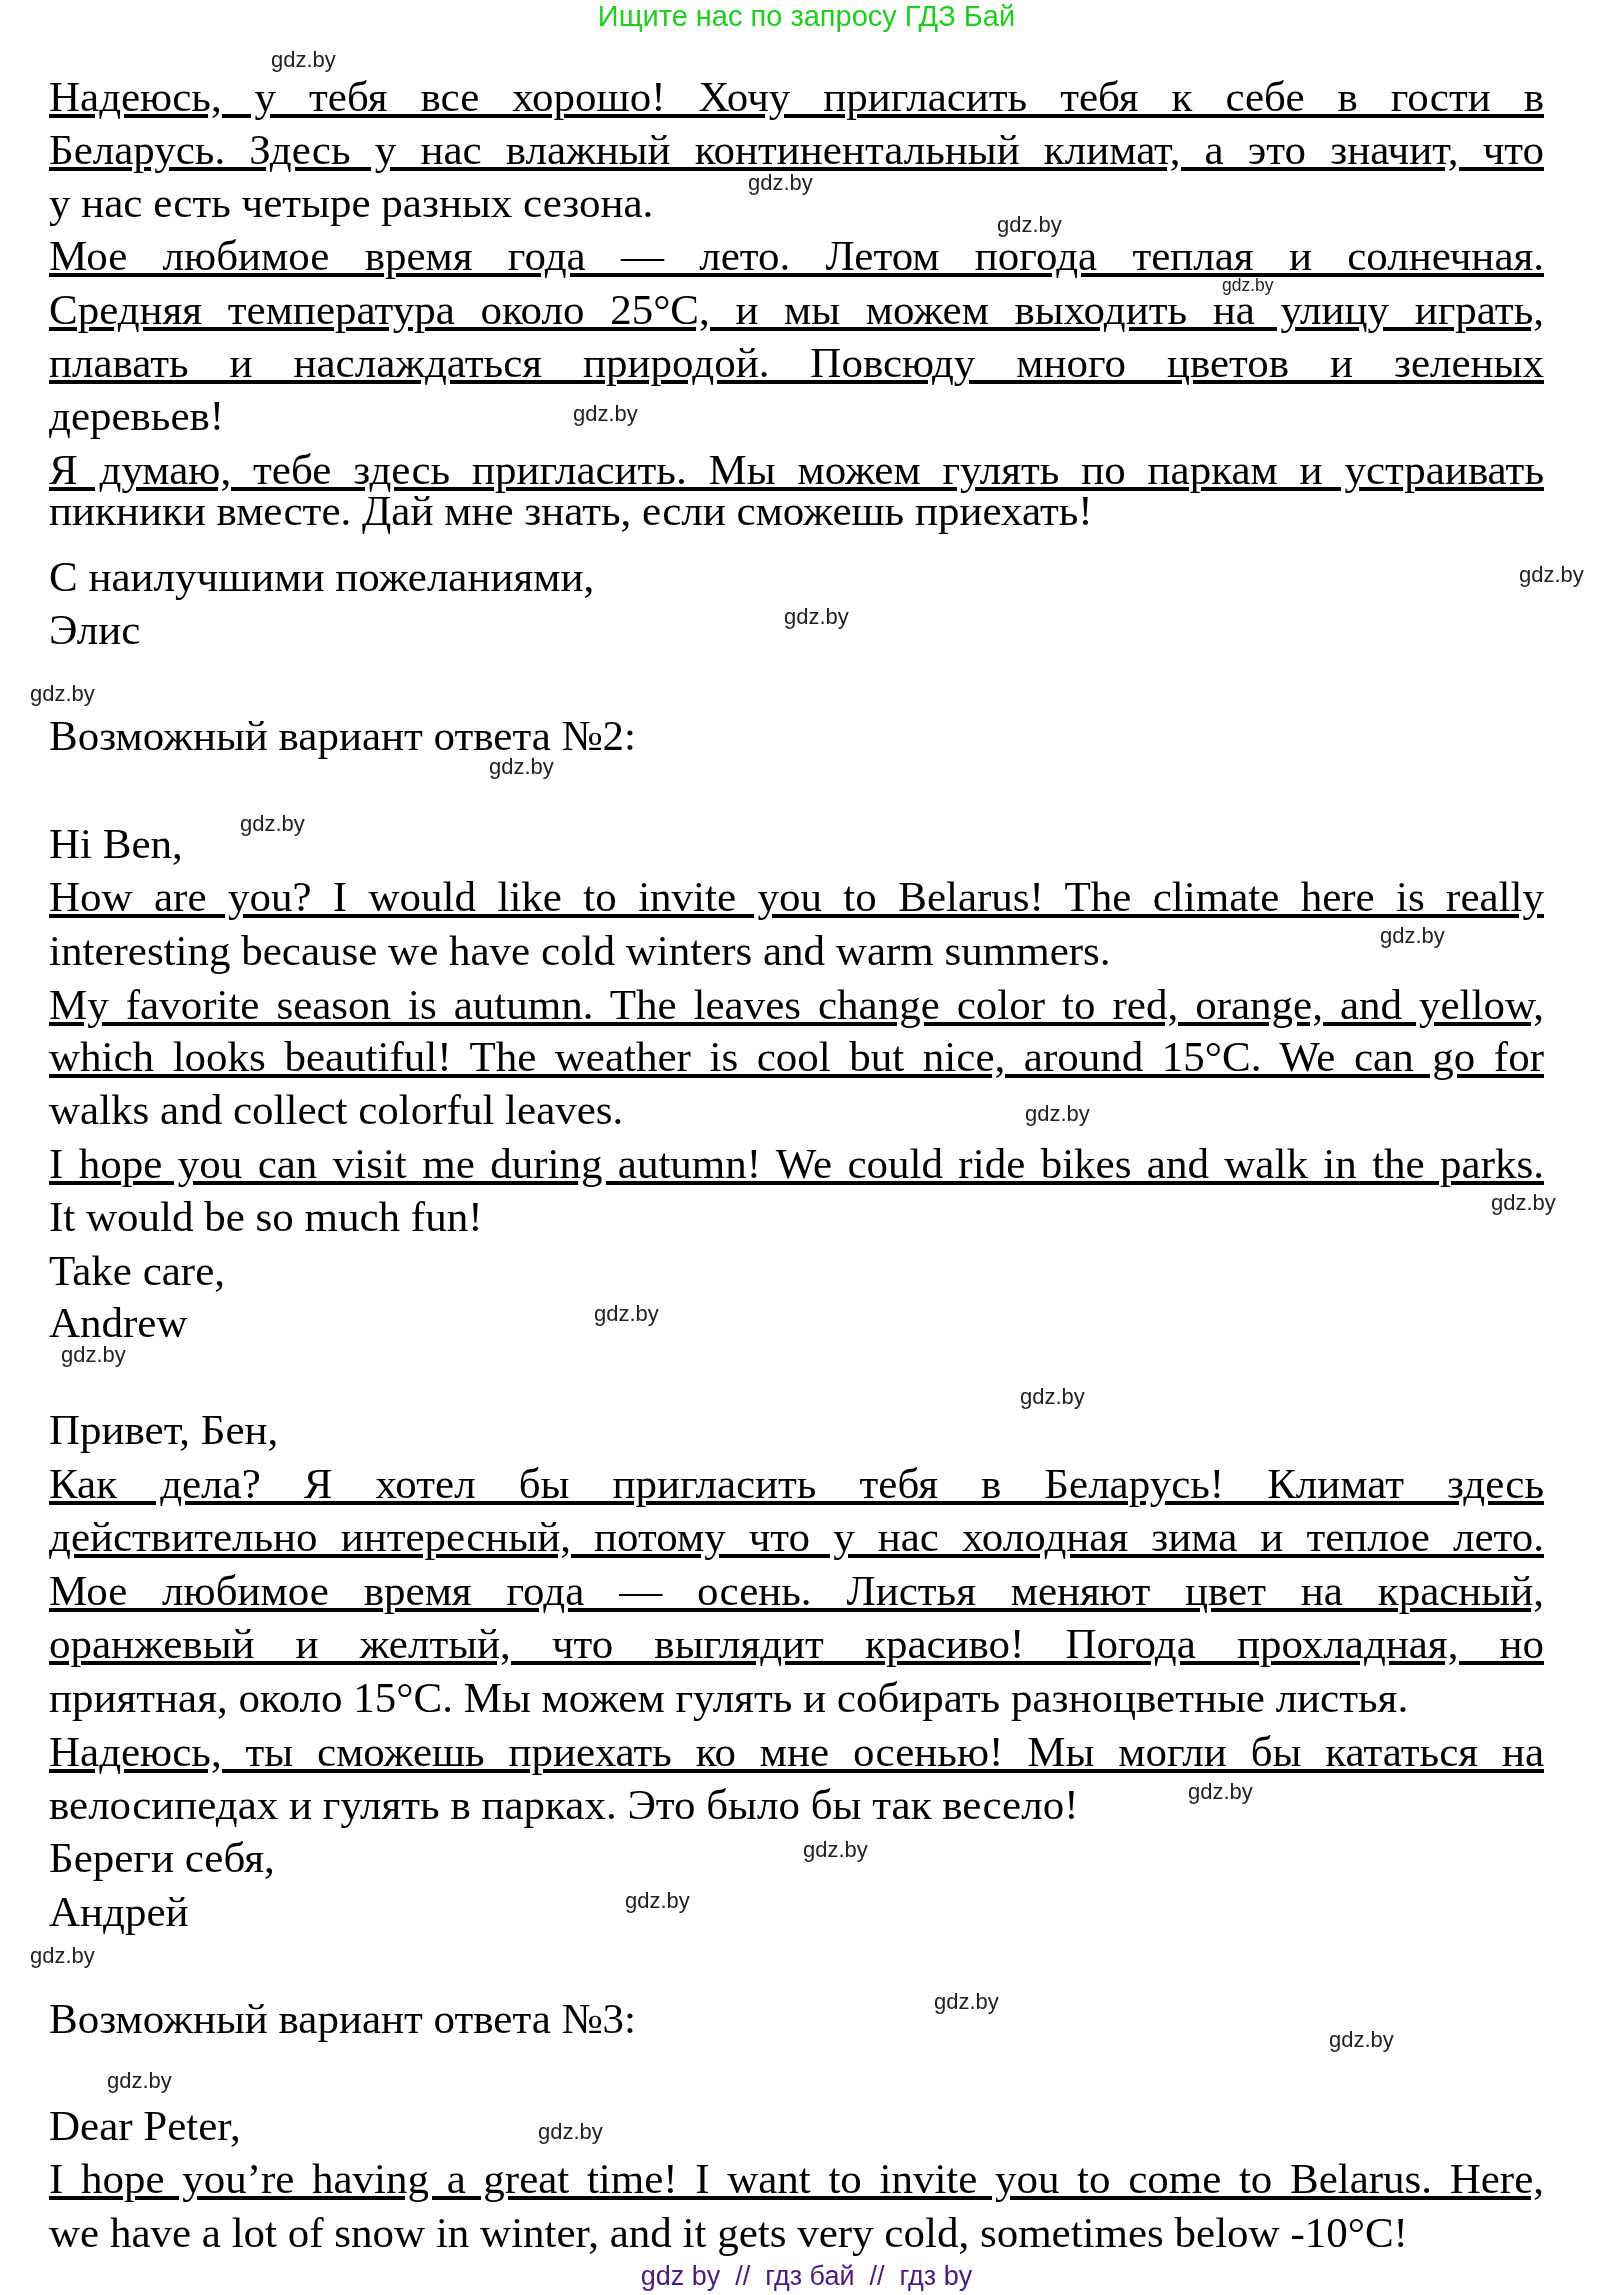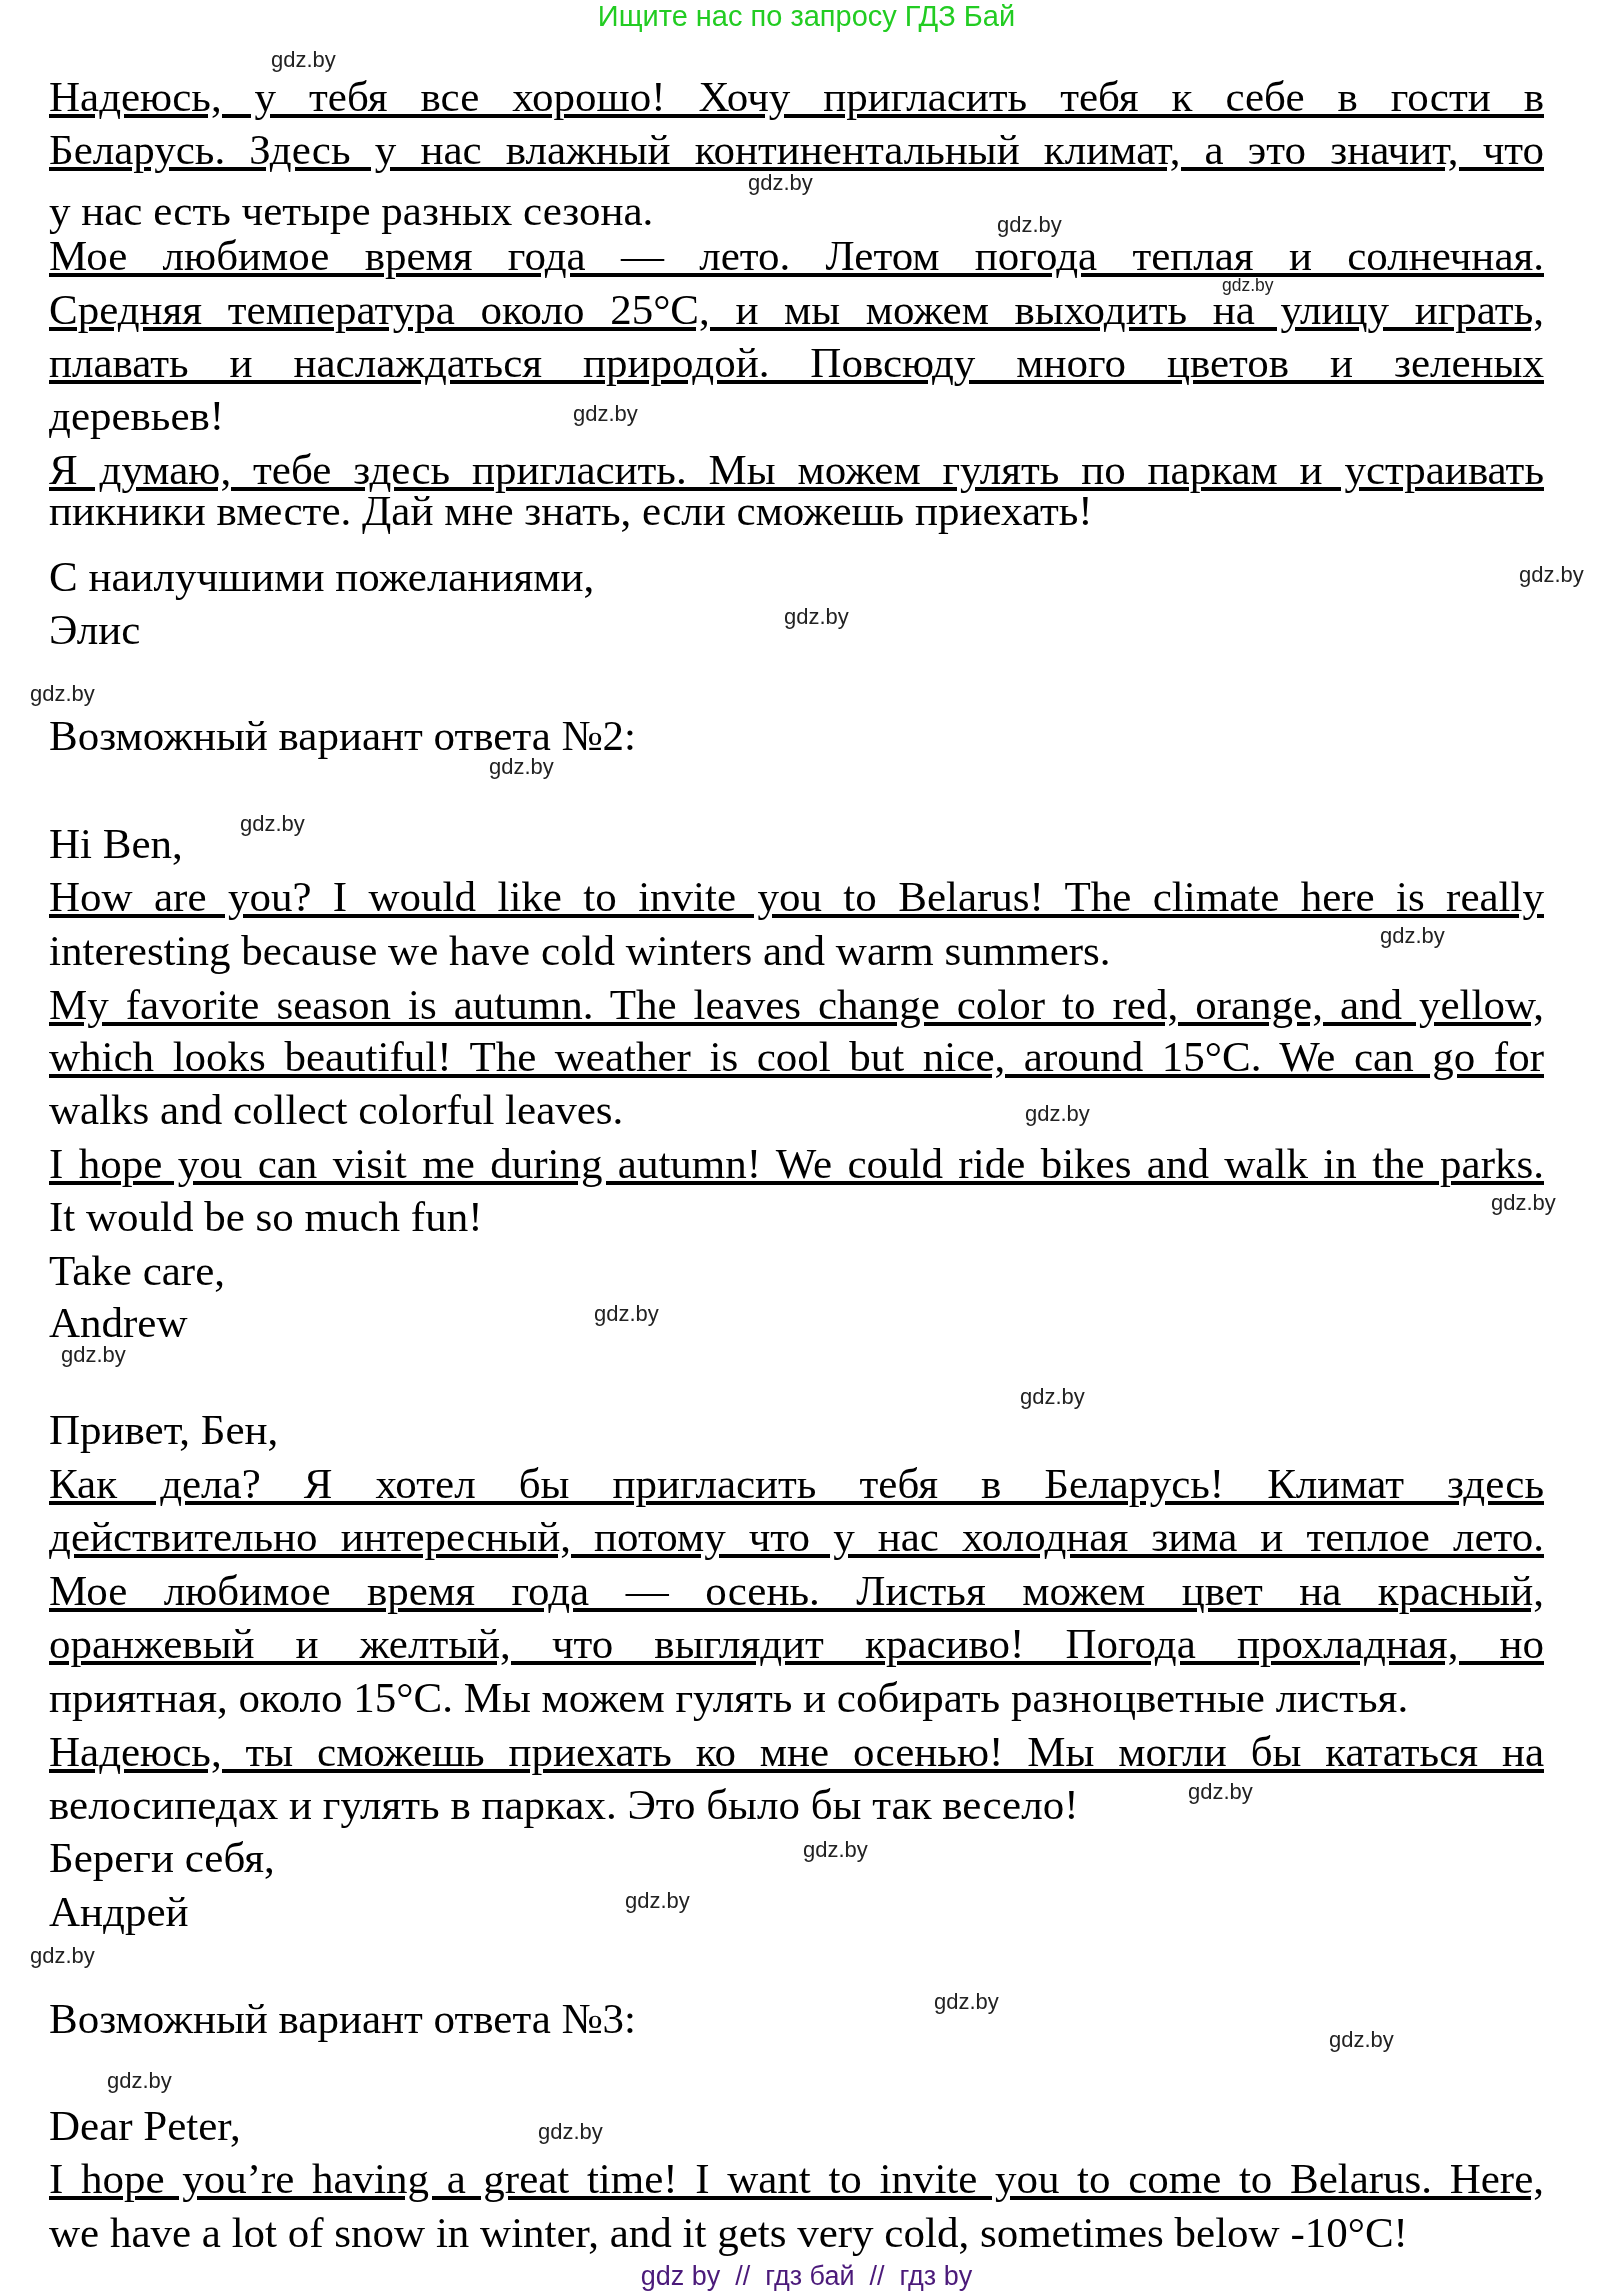--- a/index.html
+++ b/index.html
@@ -26,21 +26,21 @@
   }
 </style>
 </head>
 <body>
 
 <div class="header">Ищите нас по запросу ГДЗ Бай</div>
 
 <div>
   <div class="line justify" style="top:70px">Надеюсь, у тебя все хорошо! Хочу пригласить тебя к себе в гости в</div>
   <div class="line justify" style="top:123px">Беларусь. Здесь у нас влажный континентальный климат, а это значит, что</div>
-  <div class="line" style="top:184px">у нас есть четыре разных сезона.</div>
+  <div class="line" style="top:176px">у нас есть четыре разных сезона.</div>
   <div class="line justify" style="top:229px">Мое любимое время года — лето. Летом погода теплая и солнечная.</div>
   <div class="line justify" style="top:283px">Средняя температура около 25°C, и мы можем выходить на улицу играть,</div>
   <div class="line justify" style="top:336px">плавать и наслаждаться природой. Повсюду много цветов и зеленых</div>
   <div class="line" style="top:389px">деревьев!</div>
   <div class="line justify" style="top:443px">Я думаю, тебе здесь пригласить. Мы можем гулять по паркам и устраивать</div>
   <div class="line" style="top:484px">пикники вместе. Дай мне знать, если сможешь приехать!</div>
   <div class="line" style="top:550px">С наилучшими пожеланиями,</div>
   <div class="line" style="top:603px">Элис</div>
 
   <div class="line" style="top:709px">Возможный вариант ответа №2:</div>
@@ -52,21 +52,21 @@
   <div class="line justify" style="top:1030px">which looks beautiful! The weather is cool but nice, around 15°C. We can go for</div>
   <div class="line" style="top:1083px">walks and collect colorful leaves.</div>
   <div class="line justify" style="top:1137px">I hope you can visit me during autumn! We could ride bikes and walk in the parks.</div>
   <div class="line" style="top:1190px">It would be so much fun!</div>
   <div class="line" style="top:1244px">Take care,</div>
   <div class="line" style="top:1296px">Andrew</div>
 
   <div class="line" style="top:1403px">Привет, Бен,</div>
   <div class="line justify" style="top:1457px">Как дела? Я хотел бы пригласить тебя в Беларусь! Климат здесь</div>
   <div class="line justify" style="top:1510px">действительно интересный, потому что у нас холодная зима и теплое лето.</div>
-  <div class="line justify" style="top:1564px">Мое любимое время года — осень. Листья можем цвет на красный,</div>
+  <div class="line justify" style="top:1564px">Мое любимое время года — осень. Листья меняют цвет на красный,</div>
   <div class="line justify" style="top:1617px">оранжевый и желтый, что выглядит красиво! Погода прохладная, но</div>
   <div class="line" style="top:1671px">приятная, около 15°C. Мы можем гулять и собирать разноцветные листья.</div>
   <div class="line justify" style="top:1725px">Надеюсь, ты сможешь приехать ко мне осенью! Мы могли бы кататься на</div>
   <div class="line" style="top:1778px">велосипедах и гулять в парках. Это было бы так весело!</div>
   <div class="line" style="top:1831px">Береги себя,</div>
   <div class="line" style="top:1885px">Андрей</div>
 
   <div class="line" style="top:1992px">Возможный вариант ответа №3:</div>
 
   <div class="line" style="top:2099px">Dear Peter,</div>

